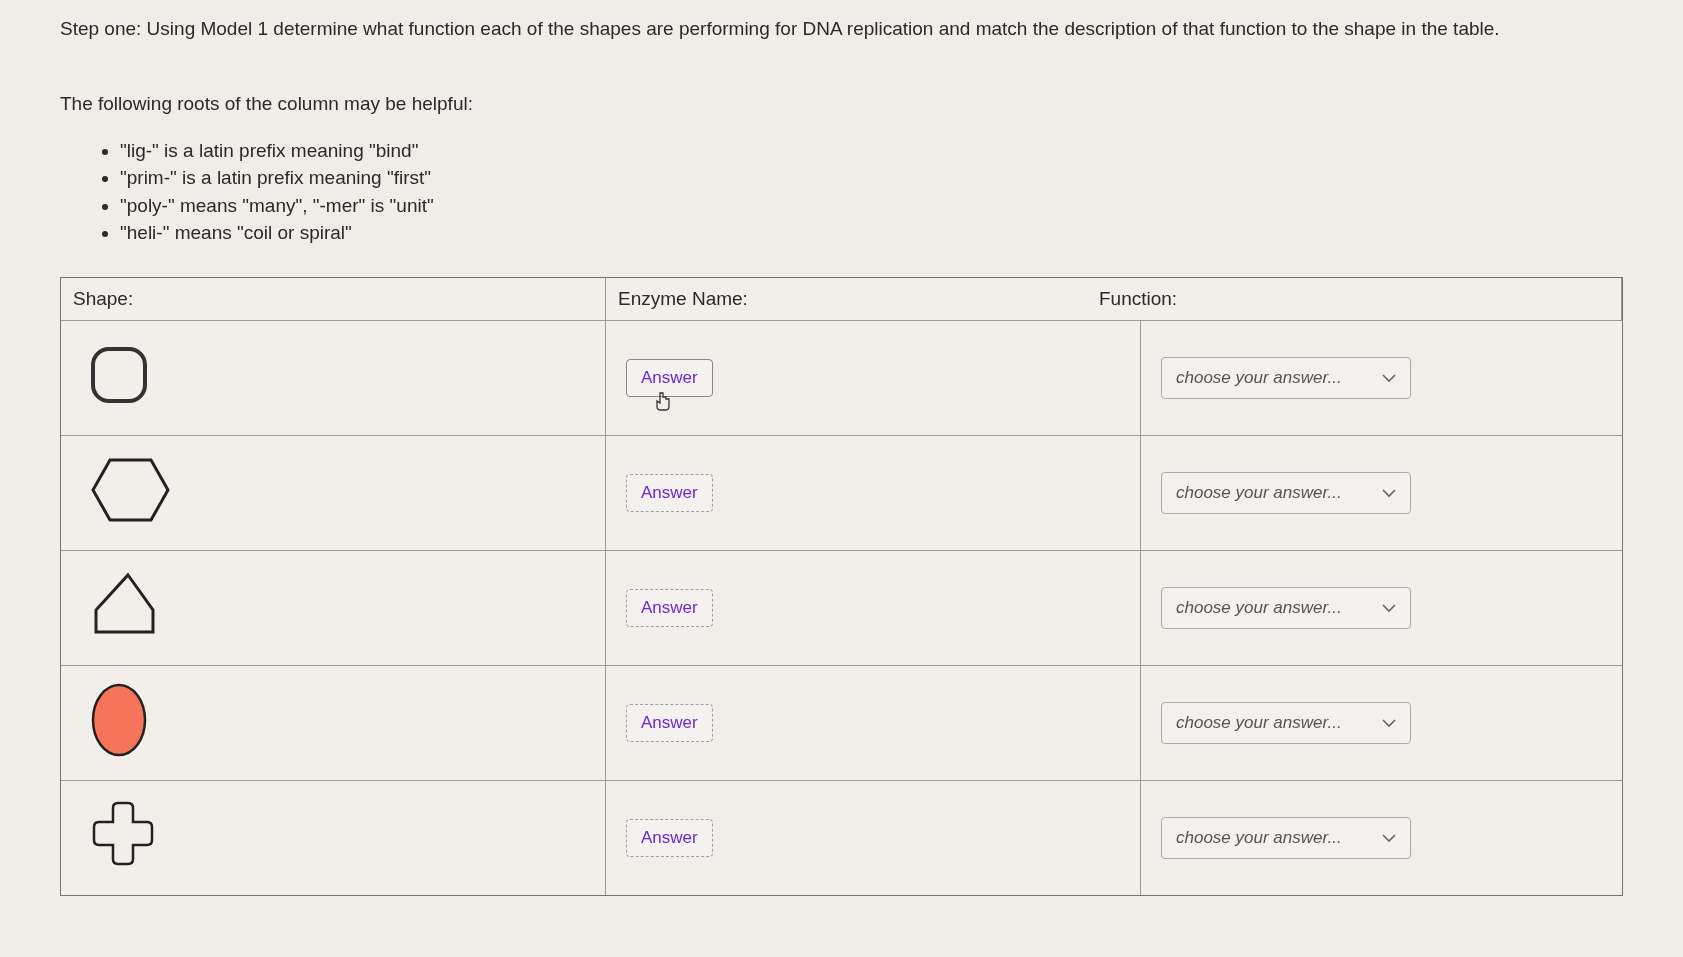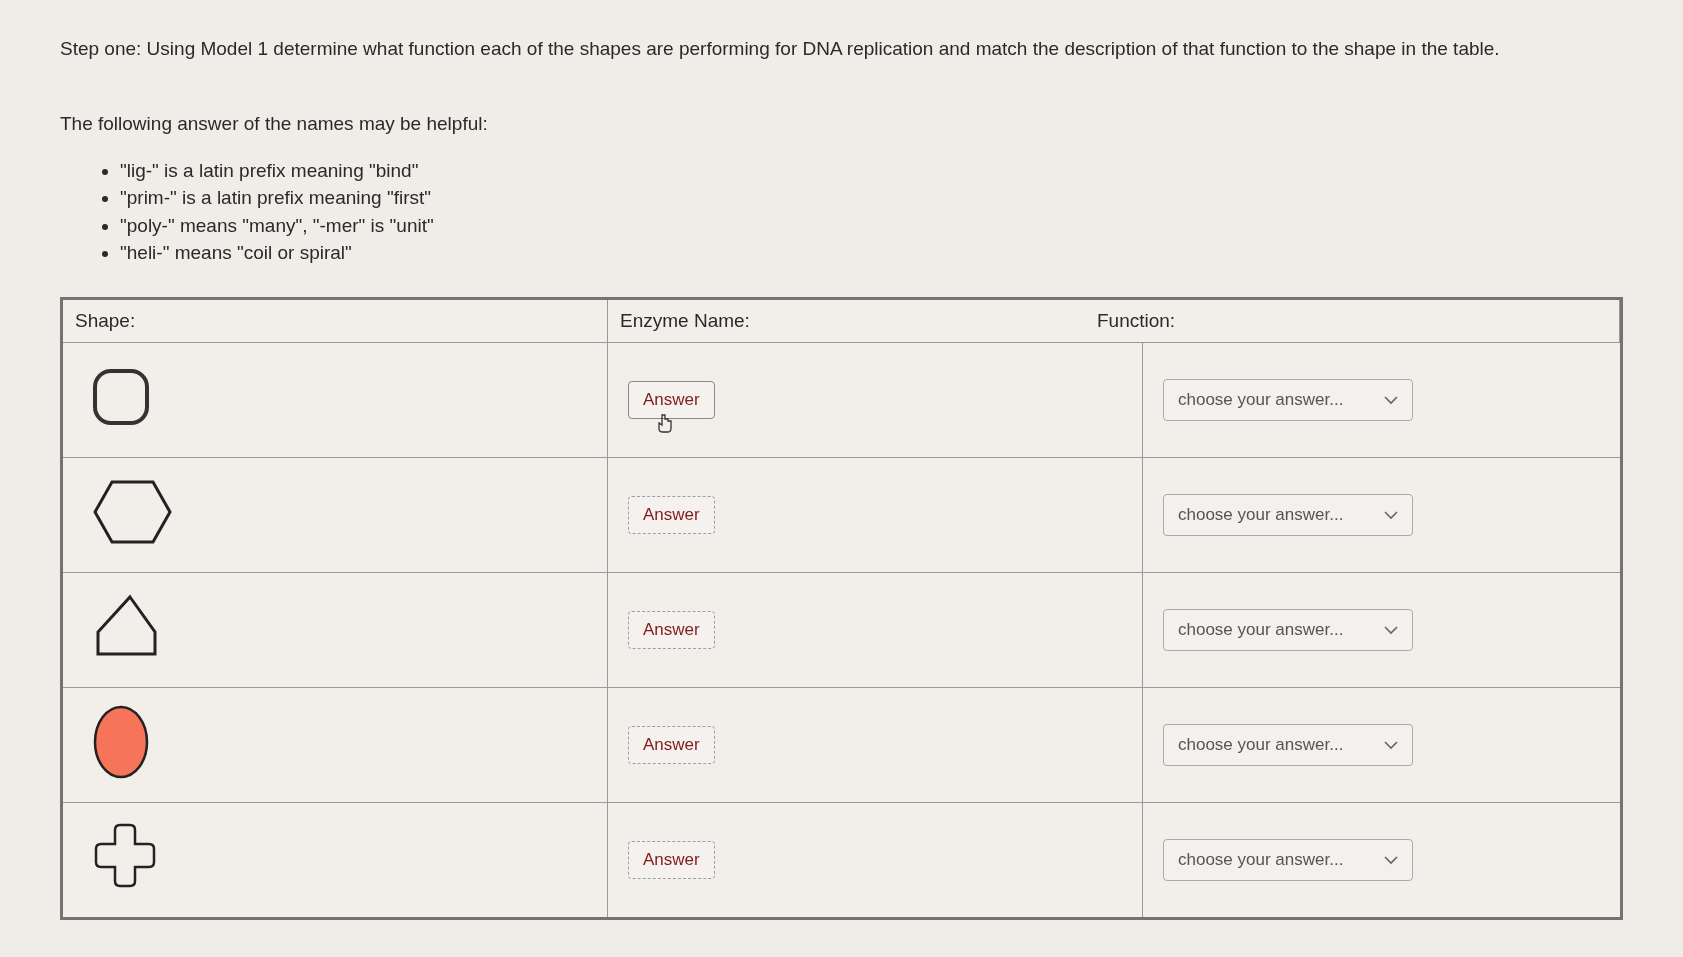--- a/index.html
+++ b/index.html
@@ -6,41 +6,40 @@
   margin: 0;
   padding: 0;
   background: #f0ede8;
   font-family: 'Segoe UI', Tahoma, Geneva, Verdana, sans-serif;
   color: #2a2a2a;
   width: 1683px;
   height: 957px;
 }
 .page {
   padding: 15px 60px 20px 60px;
-  margin-top: 20px;
 }
 .instructions {
   font-size: 19px;
   line-height: 1.5;
   margin-bottom: 18px;
 }
 .instructions p {
   margin: 0 0 18px 0;
 }
 .hints {
   list-style: disc;
   padding-left: 60px;
   margin: 0 0 30px 0;
 }
 .hints li {
   font-size: 19px;
   line-height: 1.45;
 }
 .table-wrap {
-  border: 3px solid #737373;
+  border: 1px solid #737373;
   background: #f2efeb;
 }
 .table-row {
   display: flex;
   border-bottom: 1px solid #999;
 }
 .table-row:last-child {
   border-bottom: none;
 }
 .cell {
@@ -68,21 +67,21 @@
   height: 98px;
 }
 .shape-holder {
   padding-left: 15px;
 }
 .answer-btn {
   border: 1.5px dashed #9aa0a6;
   border-radius: 4px;
   padding: 8px 14px;
   font-size: 17px;
-  color: #7f1d1d;
+  color: #6d28d9;
   background: rgba(255,255,255,0.15);
   cursor: pointer;
   margin-left: 8px;
 }
 .answer-btn.solid {
   border-style: solid;
   border-color: #888;
 }
 .select-wrap {
   border: 1px solid #aaa;
@@ -92,39 +91,40 @@
   display: flex;
   align-items: center;
   justify-content: space-between;
   background: rgba(255,255,255,0.1);
   cursor: pointer;
   margin-left: 8px;
 }
 .select-text {
   font-size: 17px;
   color: #555;
+  font-style: italic;
 }
 .chev {
   width: 14px;
   height: 10px;
 }
 .func-cell {
   position: relative;
 }
 </style>
 </head>
 <body>
 
 <div class="page">
 
   <div class="instructions">
     <p>Step one: Using Model 1 determine what function each of the shapes are performing for DNA replication and match the description of that function to the shape in the table.</p>
     <p>
       <br>
-      <span>The following answer of the names may be helpful:</span>
+      <span>The following roots of the column may be helpful:</span>
     </p>
     <ul class="hints">
       <li>"lig-" is a latin prefix meaning "bind"</li>
       <li>"prim-" is a latin prefix meaning "first"</li>
       <li>"poly-" means "many", "-mer" is "unit"</li>
       <li>"heli-" means "coil or spiral"</li>
     </ul>
   </div>
 
   <div class="table-wrap">

